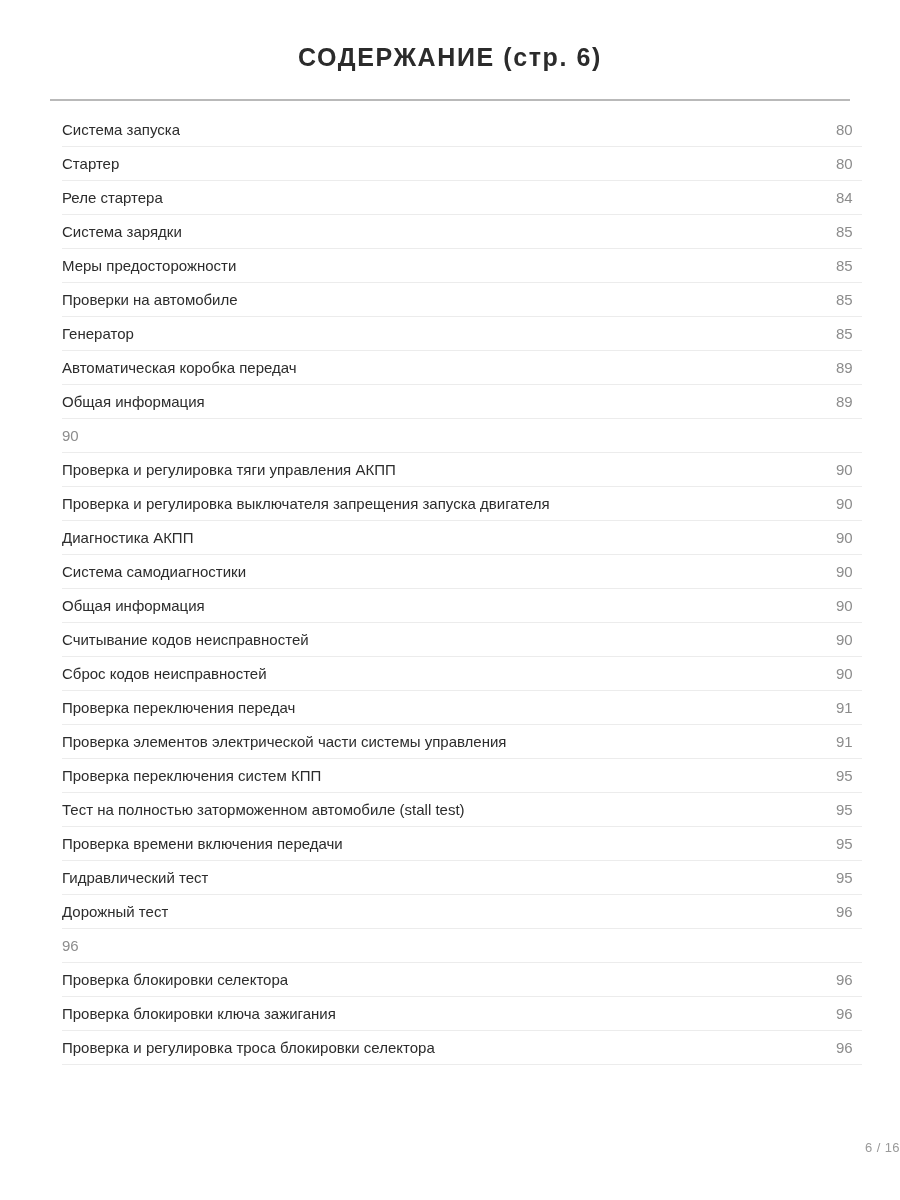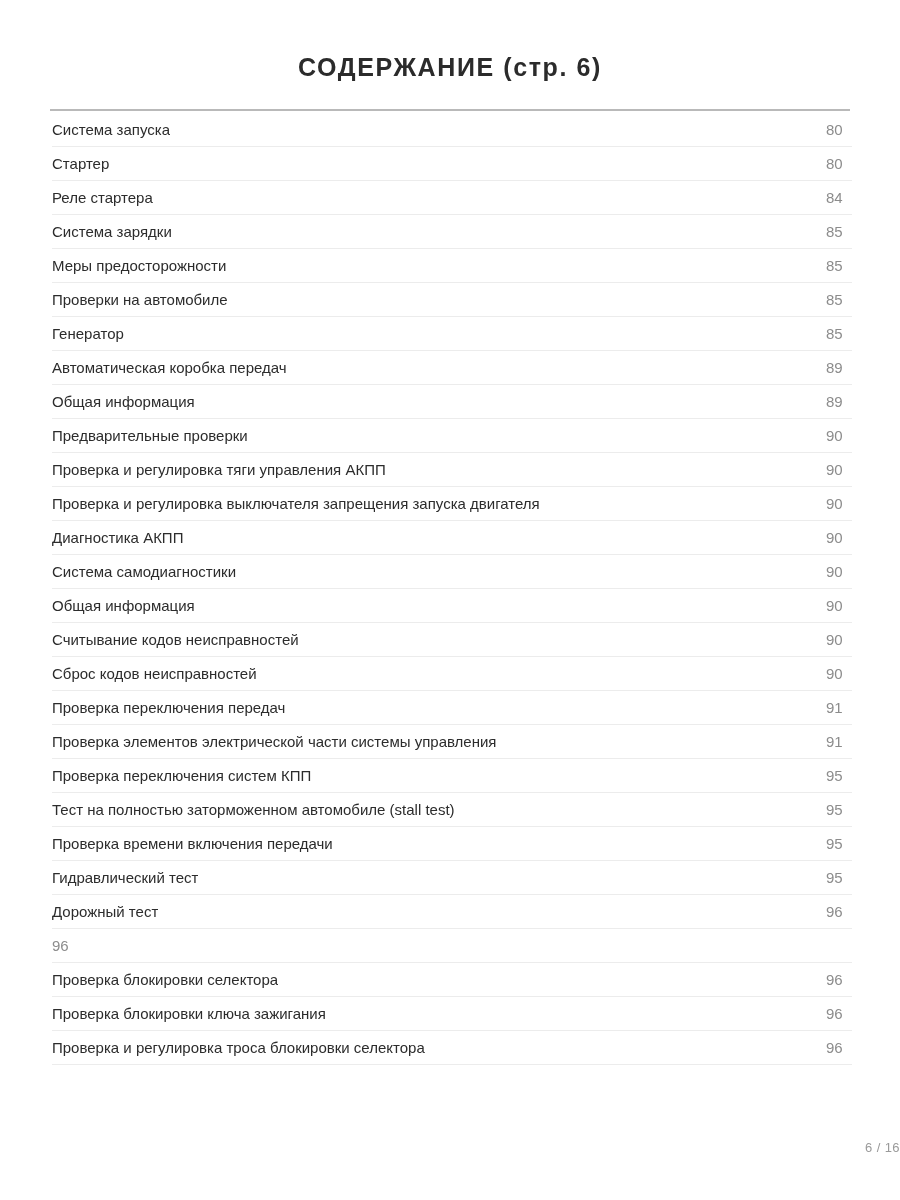--- a/index.html
+++ b/index.html
@@ -12,40 +12,40 @@
     height: 1200px;
     font-family: "Liberation Sans", "DejaVu Sans", sans-serif;
     color: #2c2c2c;
     -webkit-font-smoothing: antialiased;
   }
   .page {
     position: relative;
     width: 900px;
     height: 984px;
     box-sizing: border-box;
-    padding: 14px 50px;
+    padding: 4px 50px;
   }
   .toc-title {
     margin: 0;
     padding-top: 38px;
     text-align: center;
     font-size: 25px;
     font-weight: bold;
     letter-spacing: 1.6px;
     color: #2b2b2b;
     line-height: 1.2;
   }
   .title-rule {
     margin-top: 27px;
     height: 2px;
     background: #b9b9b9;
     width: 100%;
   }
   .toc-list {
-    margin: 2px;
+    margin: 12px;
     padding: 0;
     list-style: none;
     width: 100%;
   }
   .toc-row {
     display: flex;
     align-items: baseline;
     justify-content: space-between;
     height: 34px;
     box-sizing: border-box;
@@ -119,21 +119,20 @@
       </li>
       <li class="toc-row">
         <span class="entry-label">Автоматическая коробка передач</span>
         <span class="entry-page">89</span>
       </li>
       <li class="toc-row">
         <span class="entry-label">Общая информация</span>
         <span class="entry-page">89</span>
       </li>
       <li class="toc-row">
-        <span class="entry-label">Предварительные проверки</span>
         <span class="entry-page">90</span>
       </li>
       <li class="toc-row">
         <span class="entry-label">Проверка и регулировка тяги управления АКПП</span>
         <span class="entry-page">90</span>
       </li>
       <li class="toc-row">
         <span class="entry-label">Проверка и регулировка выключателя запрещения запуска двигателя</span>
         <span class="entry-page">90</span>
       </li>

